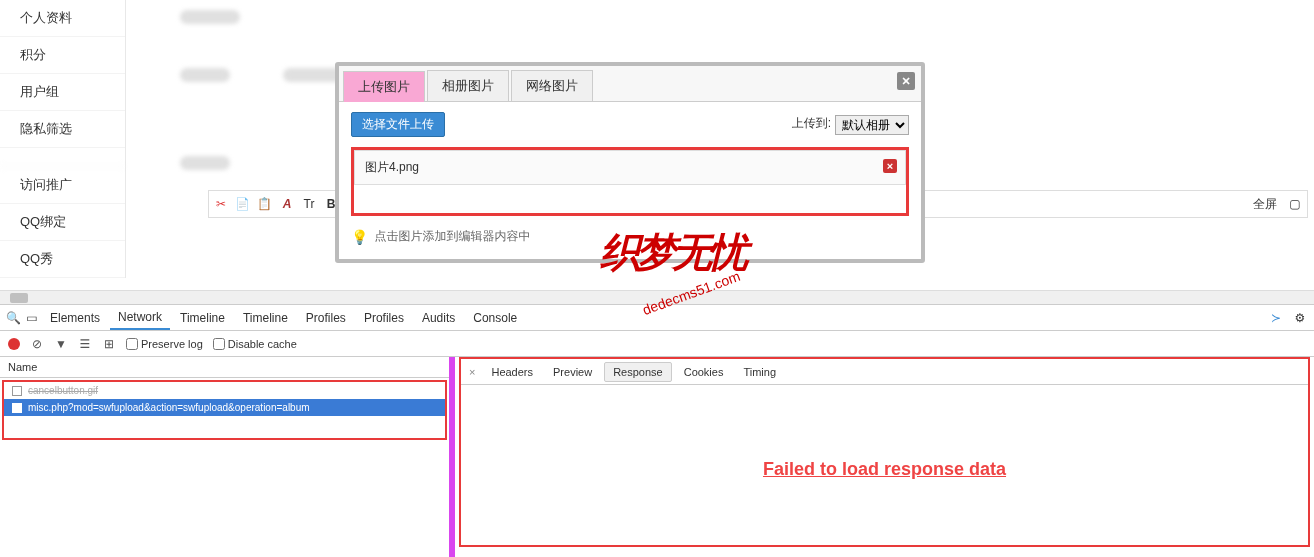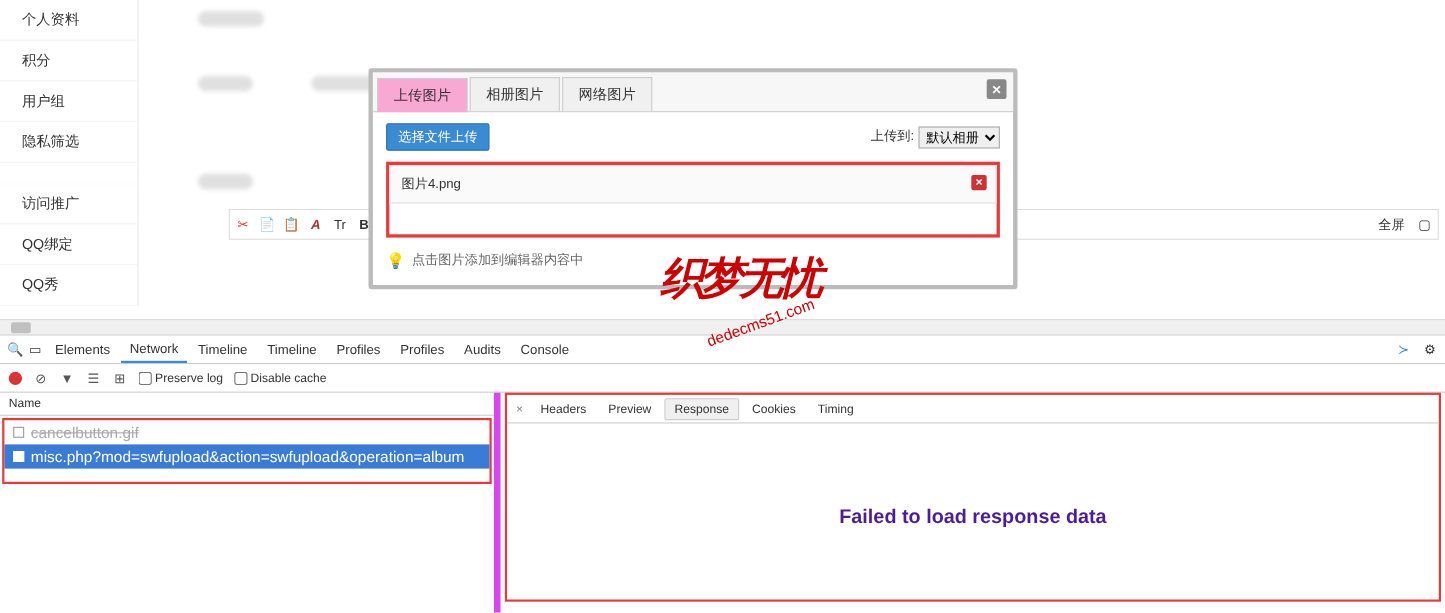--- a/index.html
+++ b/index.html
@@ -61,32 +61,32 @@
 .dt-toolbar { display: flex; align-items: center; height: 26px; border-bottom: 1px solid #ccc; padding: 0 8px; gap: 10px; font-size: 12px; color: #333; }
 .dt-toolbar .rec { width: 12px; height: 12px; background: #d33; border-radius: 50%; }
 .dt-toolbar .tb-ico { width: 14px; height: 14px; display: flex; align-items: center; justify-content: center; cursor: pointer; color: #555; }
 .dt-toolbar label { display: flex; align-items: flex-start; gap: 3px; font-size: 11px; }
 .dt-toolbar input[type=checkbox] { width: 12px; height: 12px; }
 
 .dt-body { display: flex; height: calc(100% - 52px); }
 .dt-left { width: 455px; border-right: 6px solid #d946ef; }
 .dt-name-header { font-size: 11px; color: #333; padding: 4px 8px; border-bottom: 1px solid #ccc; }
 .dt-req-list { border: 2px solid #e83a3a; margin: 2px; height: 60px; }
-.dt-req { font-size: 14px; padding: 3px 8px; display: flex; align-items: center; gap: 6px; color: #555; }
+.dt-req { font-size: 10px; padding: 3px 8px; display: flex; align-items: center; gap: 6px; color: #555; }
 .dt-req.selected { background: #3a7bd5; color: #fff; }
 .dt-req .status { width: 10px; height: 10px; border: 1px solid #999; display: inline-block; }
 .dt-req.cancelled { text-decoration: line-through; color: #aaa; }
 
 .dt-right-panel { flex: 1; position: relative; }
 .dt-detail-frame { position: absolute; left: 4px; top: 0; right: 4px; height: 190px; border: 2px solid #e83a3a; }
 .dt-detail-tabs { display: flex; align-items: center; height: 26px; border-bottom: 1px solid #ccc; padding: 0 8px; gap: 4px; font-size: 11px; color: #333; }
 .dt-detail-tabs .x { cursor: pointer; color: #888; margin-right: 4px; }
 .dt-detail-tab { padding: 3px 8px; cursor: pointer; }
 .dt-detail-tab.active { border: 1px solid #ccc; border-radius: 2px; background: #f0f0f0; }
-.dt-fail { position: absolute; left: 0; right: 0; top: 100px; text-align: center; font-size: 18px; font-weight: bold; color: #4c1d95; }
+.dt-fail { position: absolute; left: 0; right: 0; top: 100px; text-align: center; font-size: 18px; font-weight: bold; color: #ef4444; text-decoration: underline; }
 </style>
 </head>
 <body>
 
 <div class="sidebar">
   <div class="sidebar-item">个人资料</div>
   <div class="sidebar-item">积分</div>
   <div class="sidebar-item">用户组</div>
   <div class="sidebar-item">隐私筛选</div>
   <div class="sidebar-item blurred"></div>

